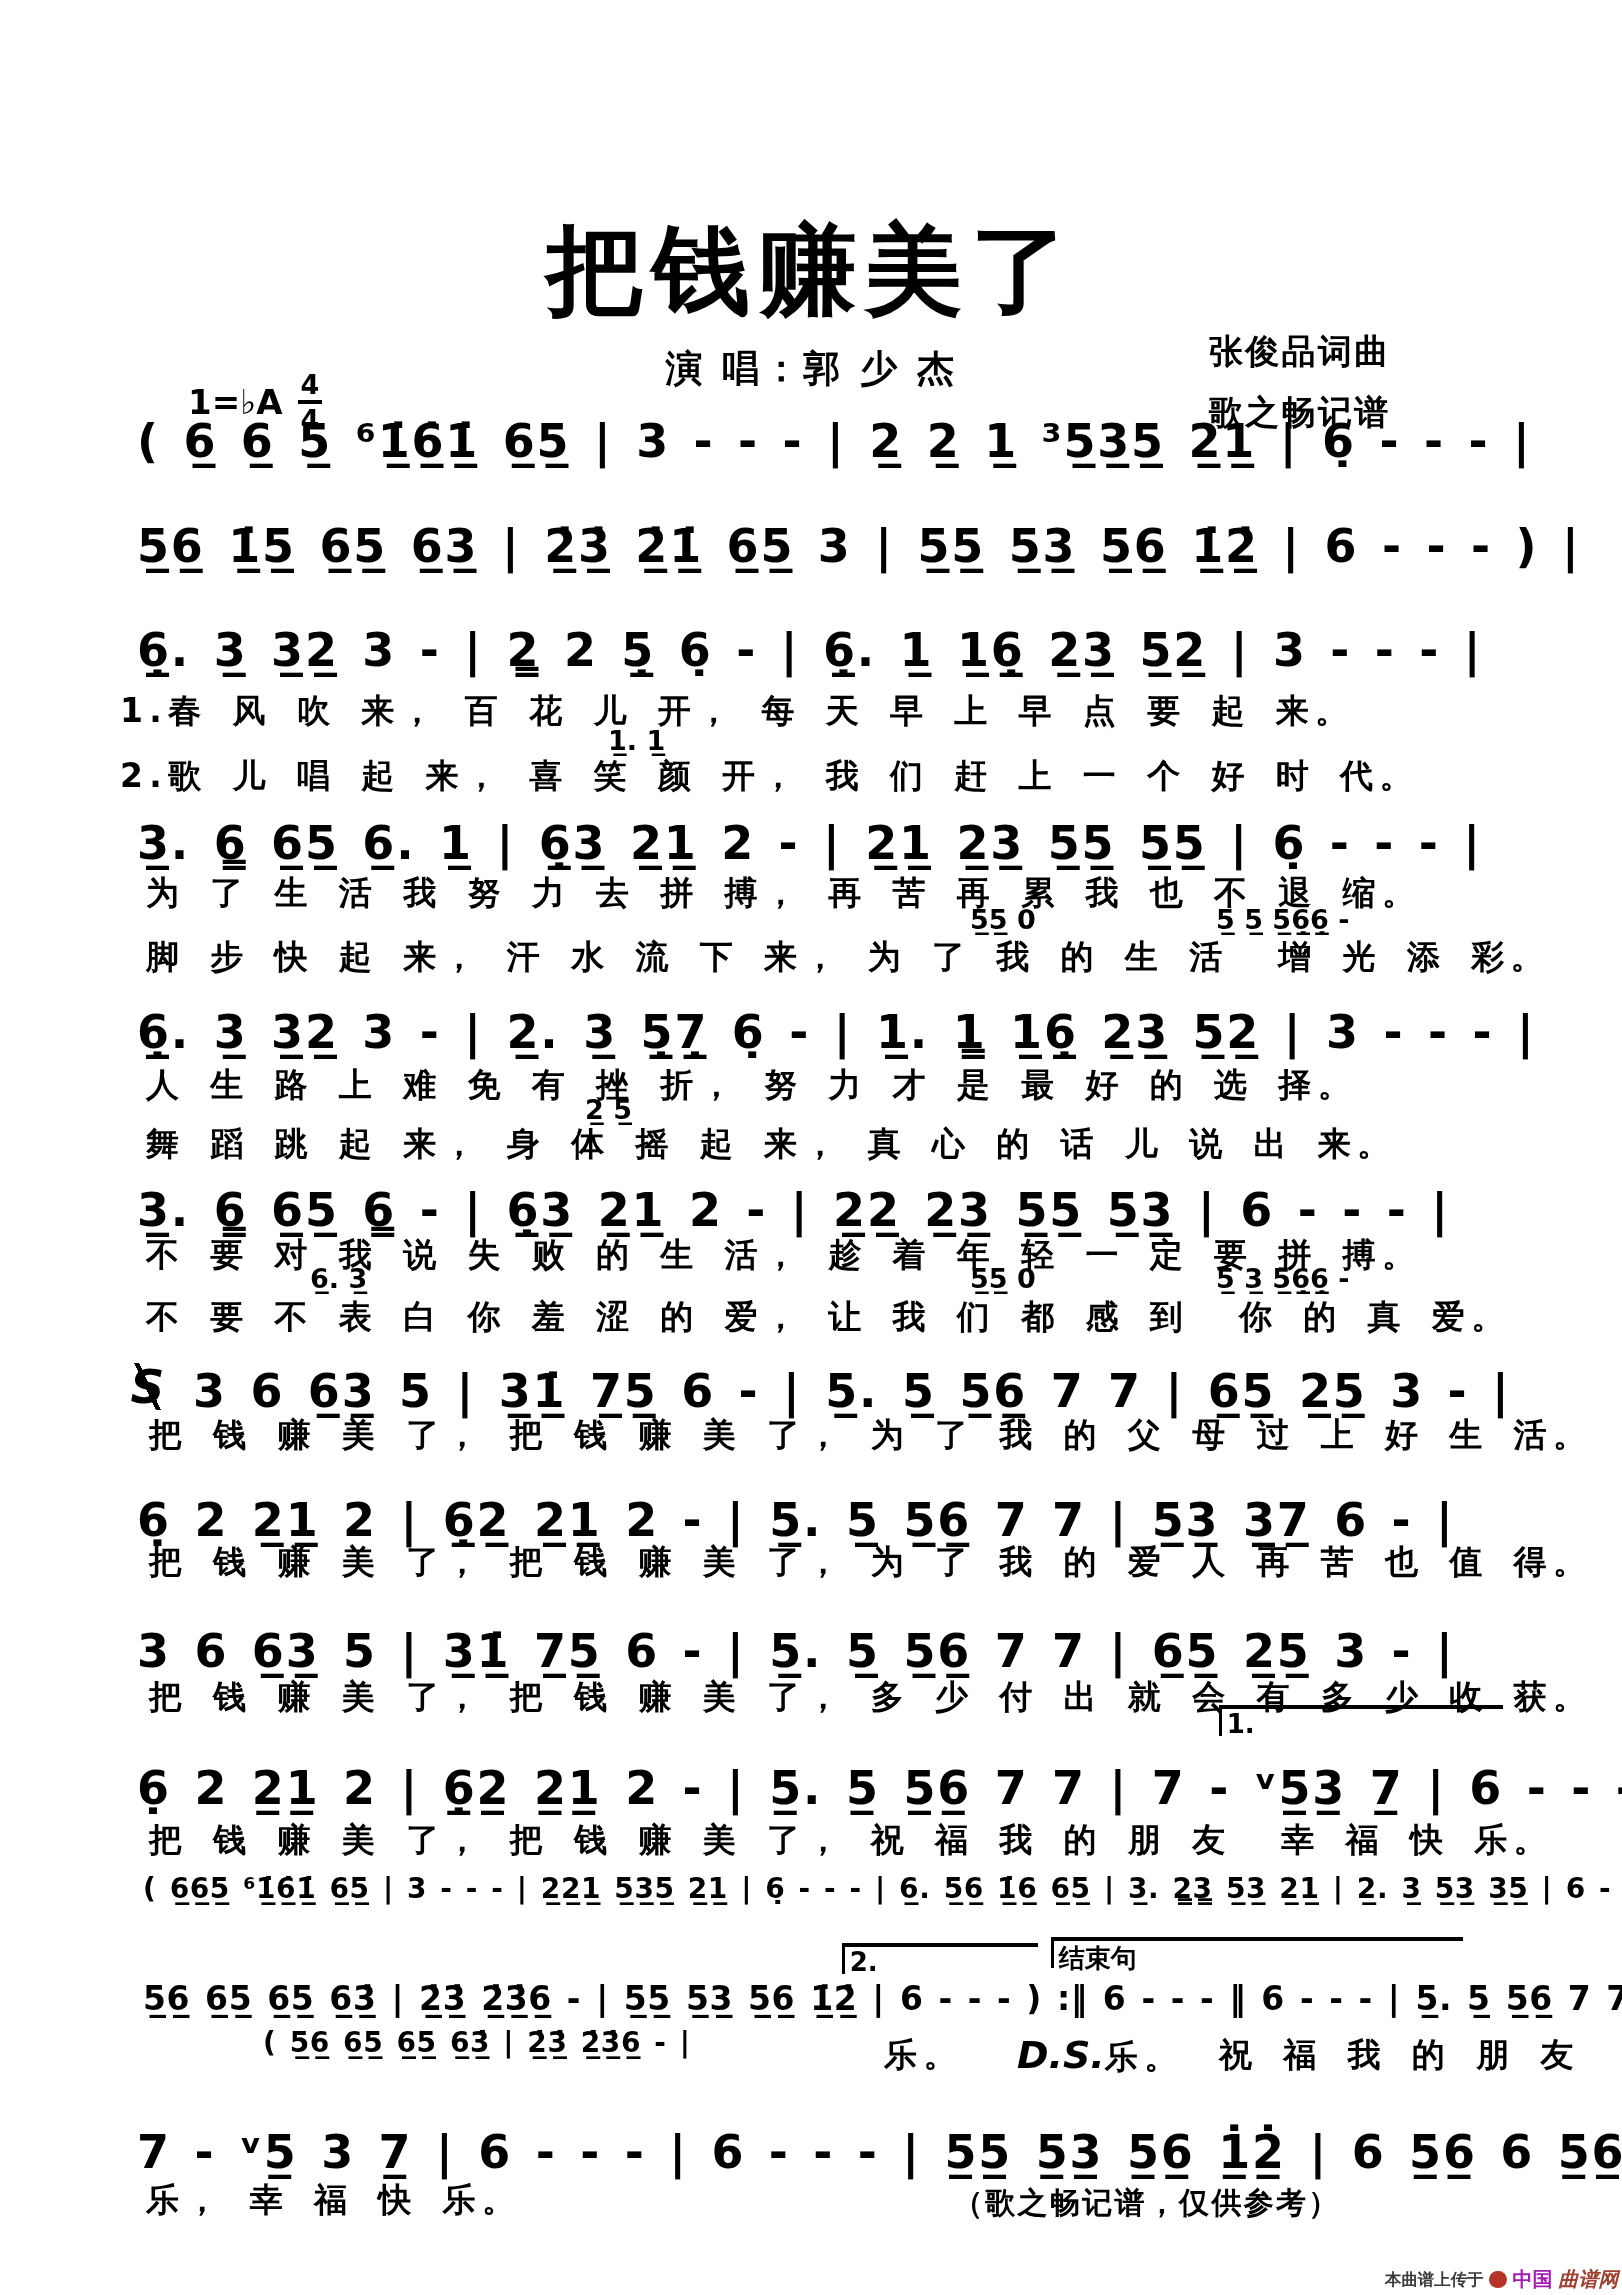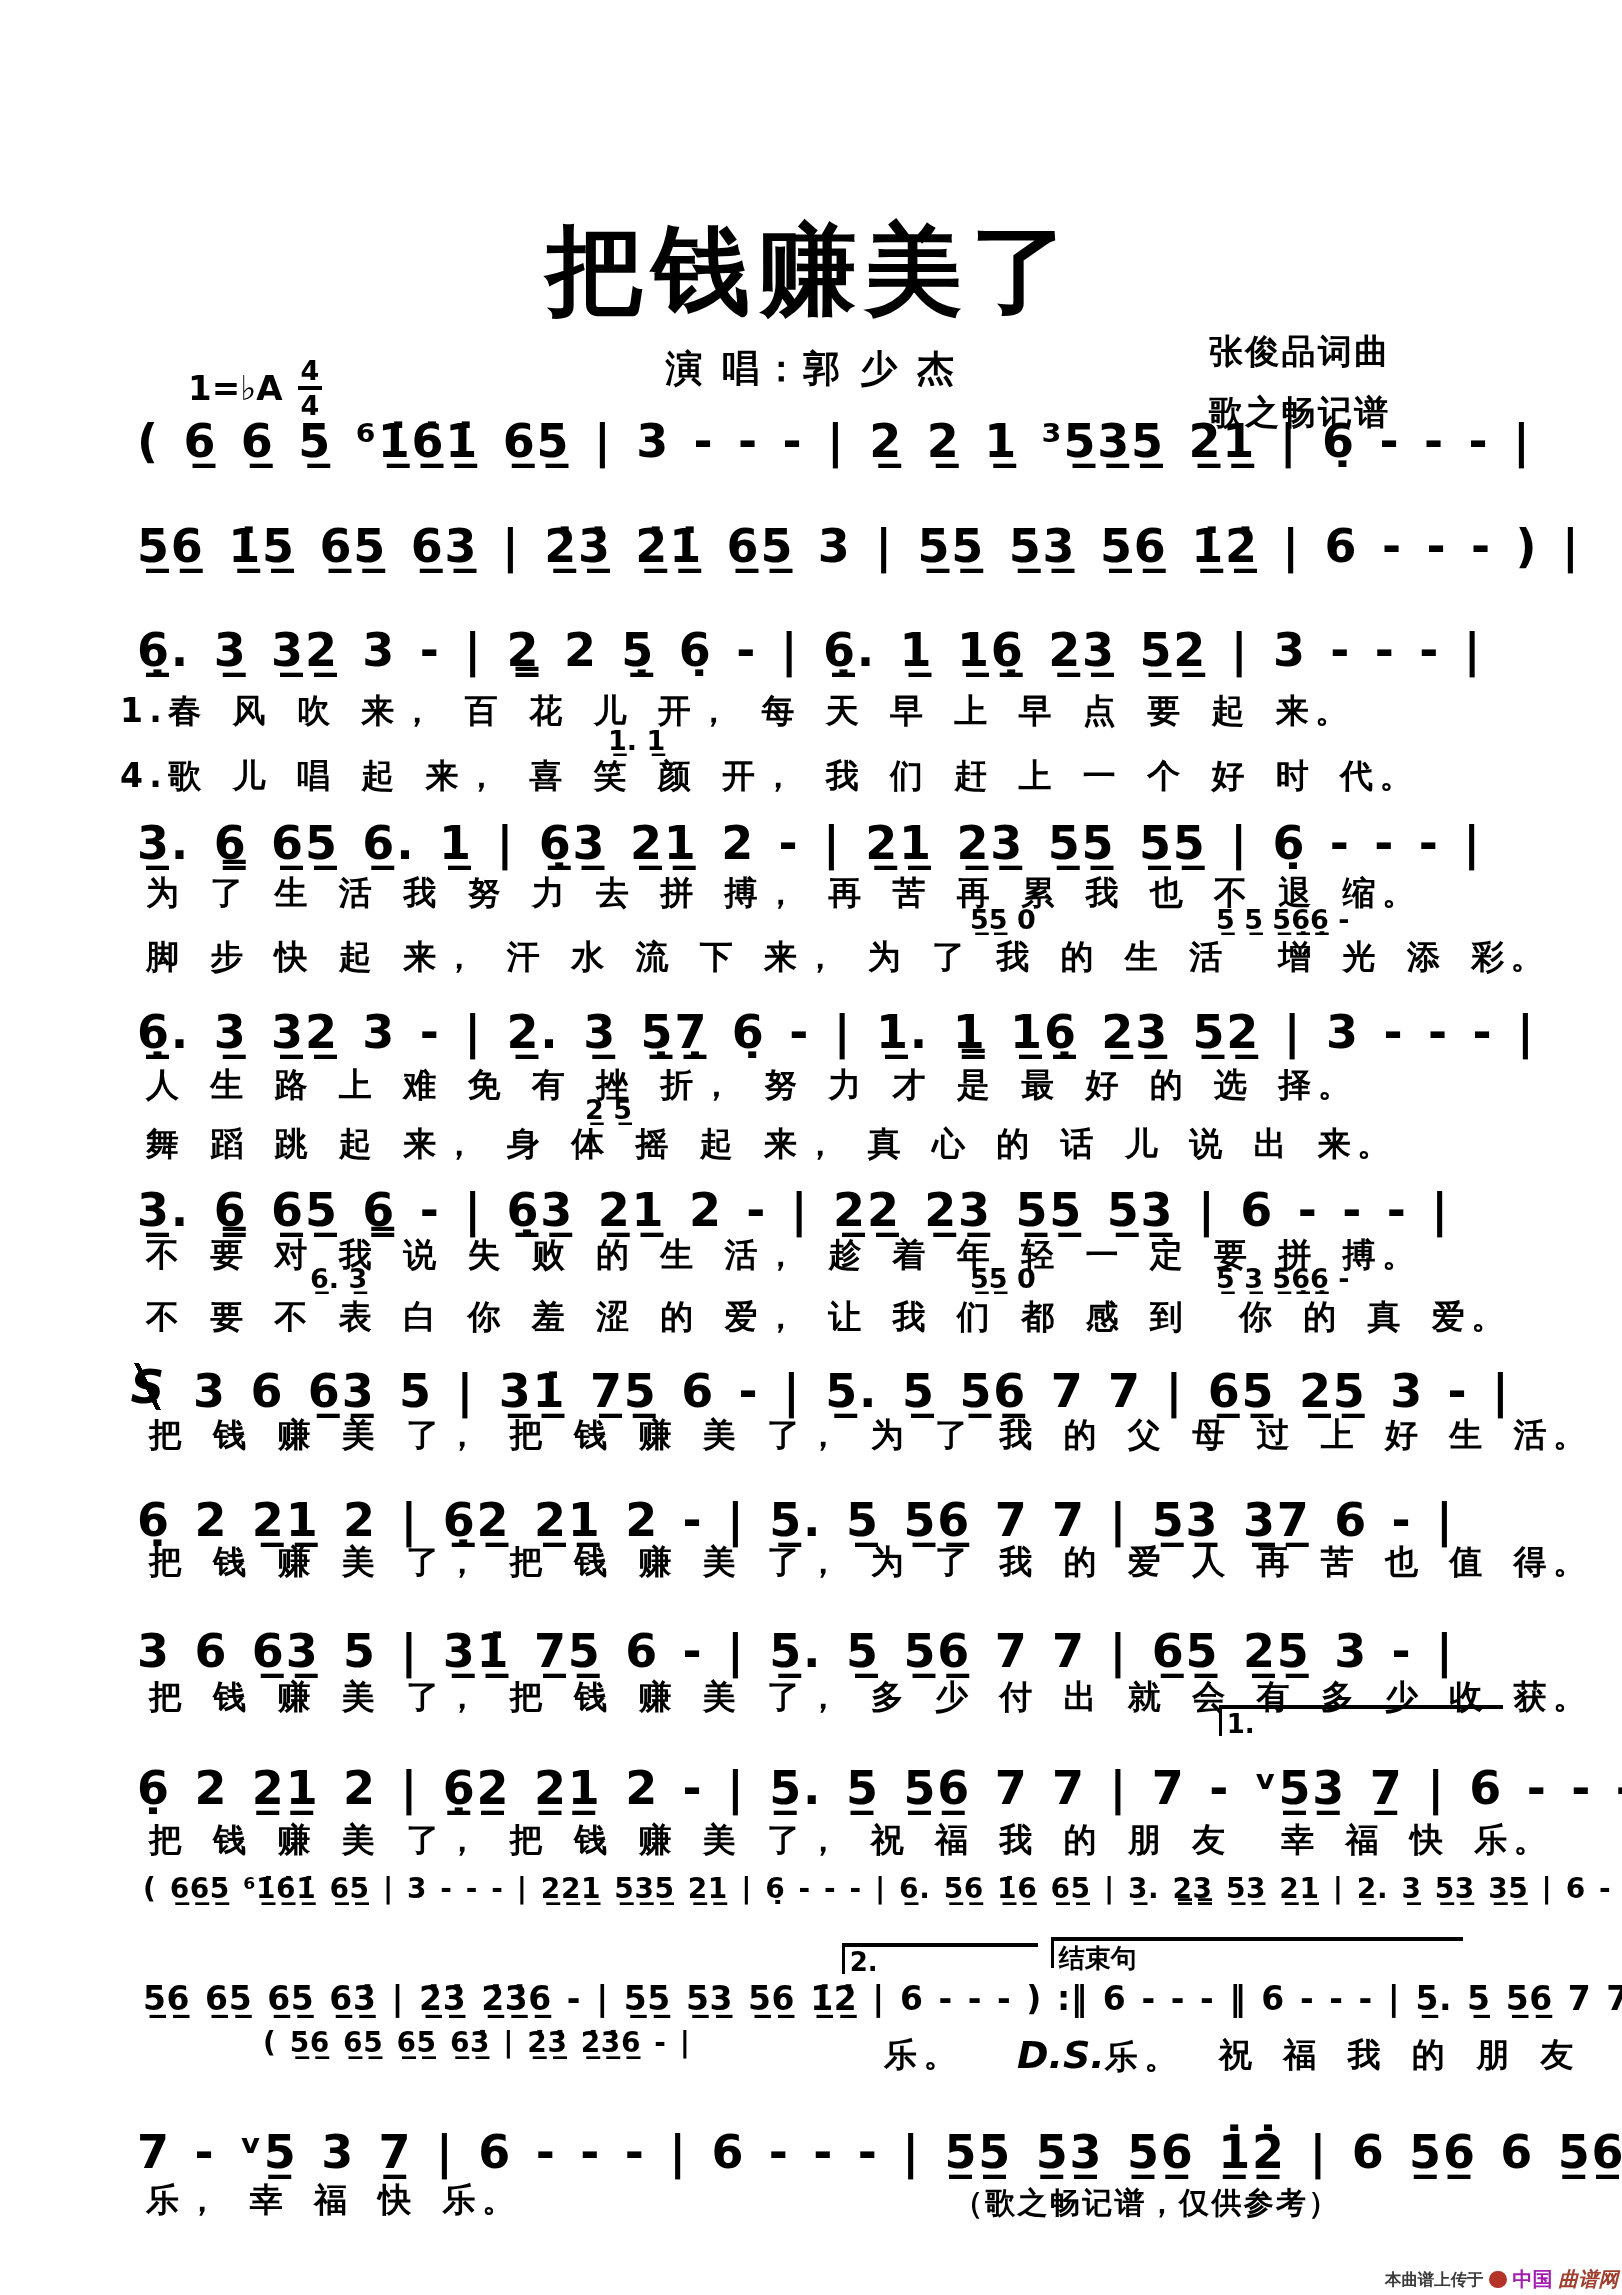--- a/index.html
+++ b/index.html
@@ -17,21 +17,21 @@
     left:0;right:0;top:206px;text-align:center;
     font-family:"DejaVu Serif",serif;
     font-weight:bold;font-size:98px;letter-spacing:8.2px;
   }
   .singer{
     left:0;right:0;top:344px;text-align:center;
     font-weight:bold;font-size:37px;letter-spacing:3.5px;
   }
   .credit{left:1209px;font-weight:bold;font-size:34px;letter-spacing:2.3px;}
   .keysig{
-    left:188px;top:357px;display:flex;align-items:center;
+    left:188px;top:371px;display:flex;align-items:center;
     font-weight:bold;font-size:34px;text-align:center;
   }
   .frac{display:inline-flex;flex-direction:column;align-items:center;
     font-size:27px;font-weight:bold;line-height:1.02;margin-left:15px;}
   .frac .bar{width:24.6px;height:3.5px;background:#000;margin:1.8px 0;}
   .notes{
     left:137px;
     font-weight:bold;font-size:46px;letter-spacing:1.8px;word-spacing:5.8px;
     white-space:pre;
   }
@@ -78,21 +78,21 @@
       <span>4</span>
     </span>
   </div>
 
   <div class="abs notes" style="top:414px;">( 6̲ 6̲ 5̲ ⁶1̲̇6̲̇1̲̇ 6̲5̲ | 3 - - - | 2̲ 2̲ 1̲ ³5̲3̲5̲ 2̲1̲ | 6̣ - - - |</div>
   <div class="abs notes" style="top:519px;">5̲6̲ 1̲̇5̲ 6̲5̲ 6̲3̲ | 2̲̇3̲̇ 2̲̇1̲̇ 6̲5̲ 3 | 5̲5̲ 5̲3̲ 5̲6̲ 1̲̇2̲̇ | 6 - - - ) |</div>
 
   <div class="abs notes" style="top:623px;">6̣̲. 3̲ 3̲2̲ 3 - | 2̳ 2 5̣̲ 6̣ - | 6̣̲. 1̲ 1̲6̣̲ 2̲3̲ 5̲2̲ | 3 - - - |</div>
   <div class="abs lyr" style="left:120px;top:689px;">1.春 风 吹 来， 百 花 儿 开， 每 天 早 上 早 点 要 起 来。</div>
   <div class="abs ann" style="left:608px;top:725px;">1̲. 1̲</div>
-  <div class="abs lyr" style="left:120px;top:754px;">4.歌 儿 唱 起 来， 喜 笑 颜 开， 我 们 赶 上 一 个 好 时 代。</div>
+  <div class="abs lyr" style="left:120px;top:754px;">2.歌 儿 唱 起 来， 喜 笑 颜 开， 我 们 赶 上 一 个 好 时 代。</div>
 
   <div class="abs notes" style="top:816px;">3̲. 6̳ 6̲5̲ 6̲. 1̲ | 6̣̲3̲ 2̲1̲ 2 - | 2̲1̲ 2̲3̲ 5̲5̲ 5̲5̲ | 6̣ - - - |</div>
   <div class="abs lyr" style="left:146px;top:871px;">为 了 生 活 我 努 力 去 拼 搏， 再 苦 再 累 我 也 不 退 缩。</div>
   <div class="abs ann" style="left:970px;top:904px;">5̲5̲ 0</div>
   <div class="abs ann" style="left:1216px;top:904px;">5̲ 5̲ 5̲6̣̲6̣̲ -</div>
   <div class="abs lyr" style="left:146px;top:935px;text-align:right;">脚 步 快 起 来， 汗 水 流 下 来， 为 了 我 的 生 活  增 光 添 彩。</div>
 
   <div class="abs notes" style="top:1005px;">6̣̲. 3̲ 3̲2̲ 3 - | 2̲. 3̲ 5̣̲7̣̲ 6̣ - | 1̲. 1̳ 1̲6̣̲ 2̲3̲ 5̲2̲ | 3 - - - |</div>
   <div class="abs lyr" style="left:146px;top:1063px;">人 生 路 上 难 免 有 挫 折， 努 力 才 是 最 好 的 选 择。</div>
   <div class="abs ann" style="left:585px;top:1094px;">2̲ 5̲</div>

